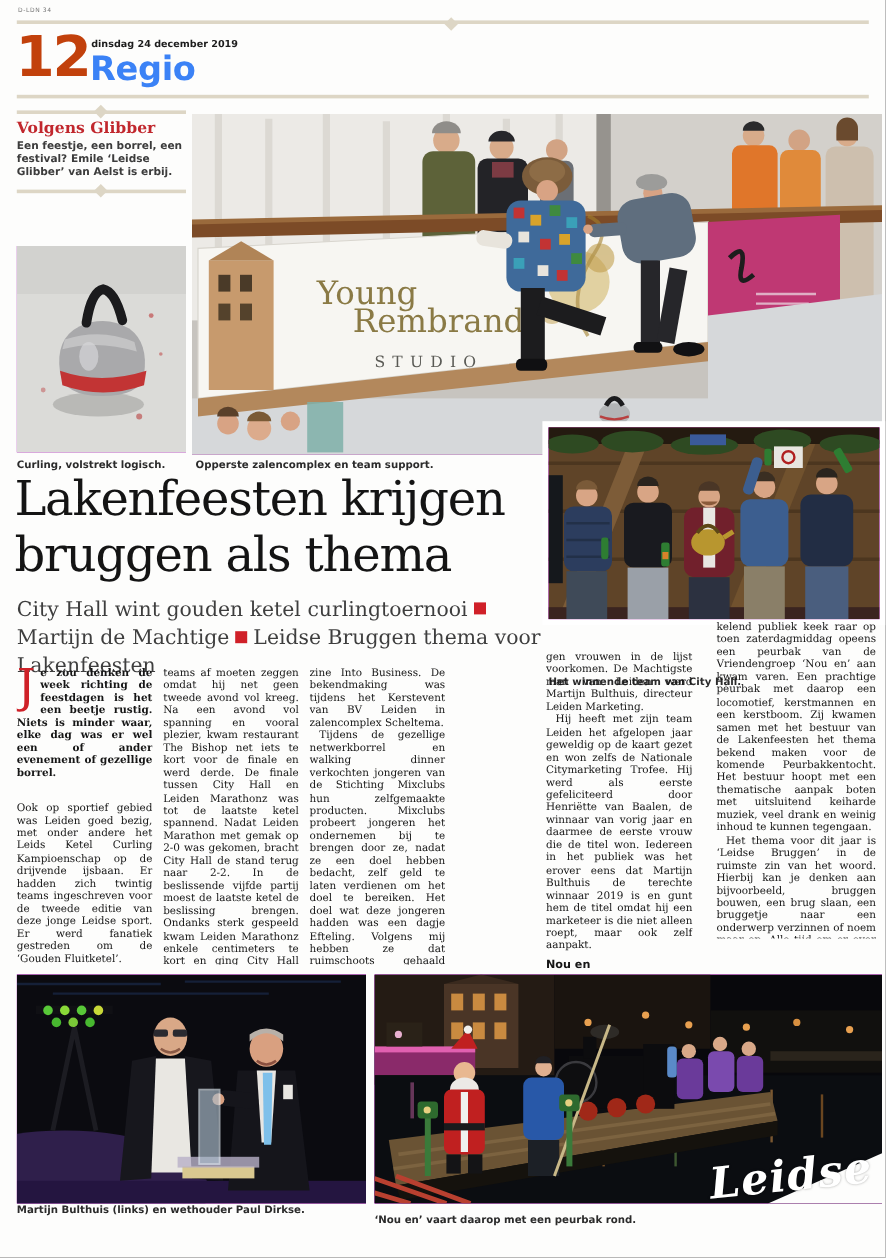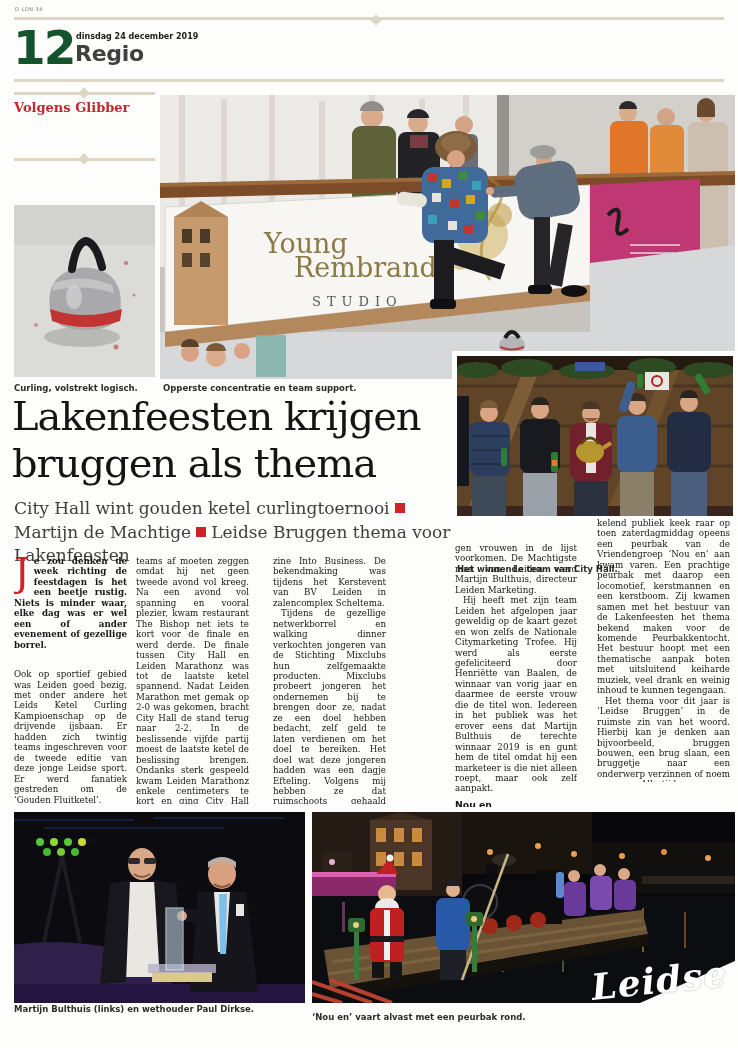--- a/index.html
+++ b/index.html
@@ -2,23 +2,23 @@
 <html><head>
 <meta charset="utf-8">
 <style>
   html,body{margin:0;padding:0;background:#888;}
   .page{position:relative;width:738px;height:1048px;background:#fdfdfc;overflow:hidden;
         font-family:"DejaVu Sans",sans-serif;}
   .abs{position:absolute;}
   .rule{background:#ddd6c5;height:3px;}
   .diamond{width:8px;height:8px;background:#ddd6c5;transform:rotate(45deg);}
   .edition{font-size:5px;color:#777;letter-spacing:.5px;}
-  .pagenum{font-size:47px;font-weight:800;color:#14532d;line-height:1;letter-spacing:-2px;}
+  .pagenum{font-size:47px;font-weight:800;color:#c2410c;line-height:1;letter-spacing:-2px;}
   .date{font-size:8px;color:#1d1d1d;font-weight:600;}
-  .section{font-size:22px;font-weight:800;color:#404040;letter-spacing:-.3px;}
+  .section{font-size:28px;font-weight:800;color:#3b82f6;letter-spacing:-.3px;}
   .glib-title{font-family:"DejaVu Serif",serif;font-weight:700;font-size:13px;color:#c1272d;}
   .glib-text{font-size:8.8px;line-height:11px;font-weight:700;color:#3c3c3c;}
   .caption{font-size:8.5px;font-weight:700;color:#2b2b2b;}
   .headline{font-family:"DejaVu Serif",serif;font-size:40px;line-height:47px;color:#141414;letter-spacing:-1px;}
   .subhead{font-family:"DejaVu Serif",serif;font-size:17px;line-height:23.5px;color:#3e3e3e;}
   .sq{display:inline-block;width:10px;height:10px;background:#d02028;margin:0 5px 1px 5px;}
   .col{font-family:"DejaVu Serif",serif;font-size:8.7px;line-height:10.45px;color:#161616;
        text-align:justify;overflow:hidden;}
   .col p{margin:0 0 0 0;padding:0;}
   .col p+p{margin-top:2px;}
@@ -43,20 +43,21 @@
   <div class="abs rule" style="left:14px;top:17px;width:710px;"></div>
   <div class="abs diamond" style="left:372px;top:16px;"></div>
   <div class="abs pagenum" style="left:13px;top:24px;">12</div>
   <div class="abs date" style="left:76px;top:32px;">dinsdag 24 december 2019</div>
   <div class="abs section" style="left:75px;top:41px;">Regio</div>
   <div class="abs rule" style="left:14px;top:79px;width:710px;"></div>
 
   <div class="abs rule" style="left:14px;top:92px;width:141px;"></div>
   <div class="abs diamond" style="left:80px;top:89px;"></div>
   <div class="abs glib-title" style="left:14px;top:100px;">Volgens Glibber</div>
+  <div class="abs glib-text" style="left:14px;top:117px;width:140px;">Een feestje, een borrel, een festival? Emile ‘Leidse Glibber’ van Aelst is erbij.</div>
   <div class="abs rule" style="left:14px;top:158px;width:141px;"></div>
   <div class="abs diamond" style="left:80px;top:155px;"></div>
 
   <div class="abs photo" style="left:14px;top:205px;width:141px;height:172px;">
     <svg width="141" height="172" viewBox="0 0 141 172">
       <rect width="141" height="172" fill="#dbdbd8"></rect>
       <rect width="141" height="40" fill="#d2d2cf"></rect>
       <circle cx="112" cy="58" r="2" fill="#c05050" opacity=".7"></circle>
         <circle cx="120" cy="90" r="1.5" fill="#c05050" opacity=".6"></circle>
       <circle cx="22" cy="120" r="2" fill="#c05050" opacity=".5"></circle>
@@ -175,21 +176,21 @@
         <circle cx="330" cy="96" r="4" fill="#d8a384"></circle>
         <rect x="374" y="122" width="16" height="72" fill="#26262a"></rect>
         <rect x="398" y="128" width="15" height="62" fill="#26262a" transform="rotate(10 398 128)"></rect>
         <rect x="368" y="190" width="24" height="9" rx="4" fill="#111113"></rect>
         <ellipse cx="414" cy="196" rx="13" ry="6" fill="#111113"></ellipse>
       </g>
     </svg>
   </div>
 
   <div class="abs caption" style="left:14px;top:383px;">Curling, volstrekt logisch.</div>
-  <div class="abs caption" style="left:163px;top:383px;">Opperste concentratie en team support.</div>
+  <div class="abs caption" style="left:163px;top:383px;">Opperste zalencomplex en team support.</div>
 
   <div class="abs headline" style="left:12px;top:393px;width:520px;">
     <span>Lakenfeesten krijgen</span><br>
     <span>bruggen als thema</span>
   </div>
 
   <div class="abs subhead" style="left:14px;top:497px;width:455px;">
     <span>City Hall wint gouden ketel curlingtoernooi</span><span class="sq"></span><span>Martijn de Machtige</span><span class="sq"></span><span>Leidse Bruggen thema voor Lakenfeesten</span>
   </div>
 
@@ -263,21 +264,21 @@
 
   <div class="abs col" style="left:14px;top:556px;width:113px;height:248px;">
     <p class="lead"><span class="dropcap">J</span><span>e zou denken de week richting de feestdagen is het een beetje rustig. Niets is minder waar, elke dag was er wel een of ander evenement of gezellige borrel.</span></p>
     <p style="margin-top:19px;">Ook op sportief gebied was Leiden goed bezig, met onder andere het Leids Ketel Curling Kampioenschap op de drijvende ijsbaan. Er hadden zich twintig teams ingeschreven voor de tweede editie van deze jonge Leidse sport. Er werd fanatiek gestreden om de ‘Gouden Fluitketel’.</p>
     <p class="ind">Leiden Marathon ging op zeker en had twee teams afgevaardigd. Daarnaast waren er teams van onder andere de Horecagroep, bestuur Lakenfeesten, Rabobank en Rebel. Organisator Jeroen Weijermars was tevreden met het aantal deelnemers. Hij had zelfs</p>
   </div>
   <div class="abs col" style="left:136px;top:556px;width:113px;height:248px;">
     <p>teams af moeten zeggen omdat hij net geen tweede avond vol kreeg. Na een avond vol spanning en vooral plezier, kwam restaurant The Bishop net iets te kort voor de finale en werd derde. De finale tussen City Hall en Leiden Marathonz was tot de laatste ketel spannend. Nadat Leiden Marathon met gemak op 2-0 was gekomen, bracht City Hall de stand terug naar 2-2. In de beslissende vijfde partij moest de laatste ketel de beslissing brengen. Ondanks sterk gespeeld kwam Leiden Marathonz enkele centimeters te kort en ging City Hall met de gouden ketel naar huis.</p>
 
   </div>
-  <div class="abs col" style="left:258px;top:556px;width:113px;height:248px;margin-left:15px;">
+  <div class="abs col" style="left:258px;top:556px;width:113px;height:248px;">
     <p>zine Into Business. De bekendmaking was tijdens het Kerstevent van BV Leiden in zalencomplex Scheltema.</p>
     <p class="ind">Tijdens de gezellige netwerkborrel en walking dinner verkochten jongeren van de Stichting Mixclubs hun zelfgemaakte producten. Mixclubs probeert jongeren het ondernemen bij te brengen door ze, nadat ze een doel hebben bedacht, zelf geld te laten verdienen om het doel te bereiken. Het doel wat deze jongeren hadden was een dagje Efteling. Volgens mij hebben ze dat ruimschoots gehaald want ik zag menig ondernemer met gekochte sieraden, T-shirts of vogelhuisjes naar huis gaan.</p>
 
   </div>
   <div class="abs col" style="left:455px;top:543px;width:122px;height:264px;">
     <p>gen vrouwen in de lijst voorkomen. De Machtigste man van Leiden werd Martijn Bulthuis, directeur Leiden Marketing.</p>
     <p class="ind">Hij heeft met zijn team Leiden het afgelopen jaar geweldig op de kaart gezet en won zelfs de Nationale Citymarketing Trofee. Hij werd als eerste gefeliciteerd door Henriëtte van Baalen, de winnaar van vorig jaar en daarmee de eerste vrouw die de titel won. Iedereen in het publiek was het erover eens dat Martijn Bulthuis de terechte winnaar 2019 is en gunt hem de titel omdat hij een marketeer is die niet alleen roept, maar ook zelf aanpakt.</p>
     <p class="hd">Nou en</p>
 
   </div>
@@ -427,15 +428,15 @@
           <rect x="154" y="100" width="17" height="14" rx="3" fill="#2e6a2e"></rect>
           <circle cx="162" cy="107" r="3" fill="#e8d080"></circle>
       </g>
       <path d="M0,170 L60,191 M0,182 L30,191 M18,168 L80,191" stroke="#b84030" stroke-width="4"></path>
     </svg>
     <div class="abs wedge" style="right:0;bottom:0;"></div>
     <div class="abs watermark" style="right:8px;bottom:2px;">Leidse</div>
   </div>
 
   <div class="abs caption" style="left:14px;top:1004px;">Martijn Bulthuis (links) en wethouder Paul Dirkse.</div>
-  <div class="abs caption" style="left:312px;top:1012px;">‘Nou en’ vaart alvast met een peurbak rond.</div>
+  <div class="abs caption" style="left:312px;top:1012px;">‘Nou en’ vaart daarop met een peurbak rond.</div>
 
 </div>
 
 </body></html>

